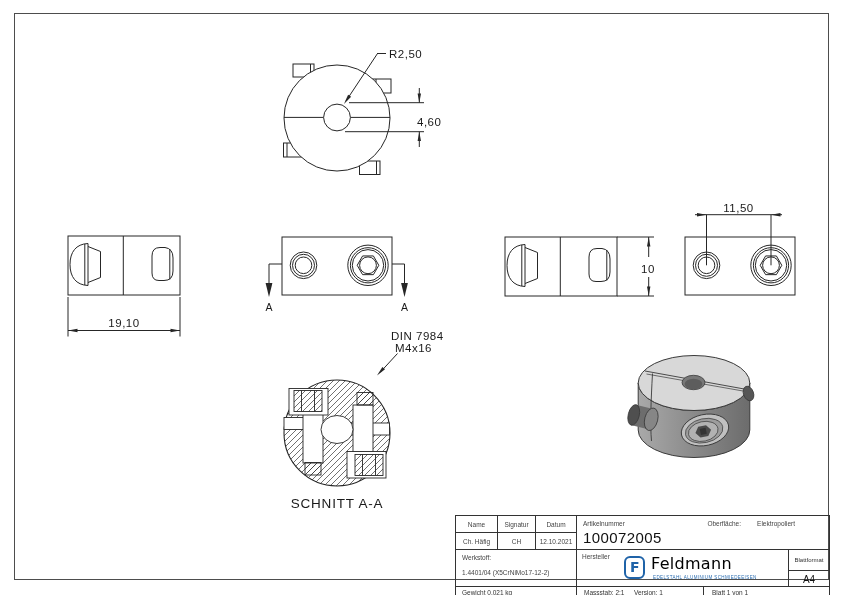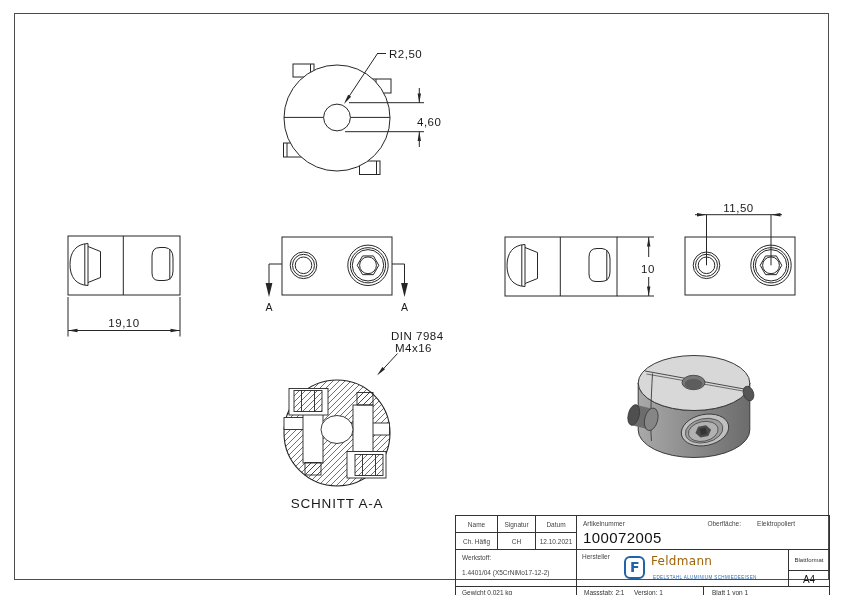--- a/index.html
+++ b/index.html
@@ -16,21 +16,21 @@
   .br{border-right:1px solid #333;}
   .bb{border-bottom:1px solid #333;}
   .cc{display:flex;align-items:center;justify-content:center;}
   .lab{font-size:6.5px;color:#444;}
   .art-num{position:absolute;left:6px;top:13px;font-size:15px;color:#111;letter-spacing:.4px;}
   .abs{position:absolute;}
   .logo-box{position:absolute;left:47px;top:6px;width:17px;height:19px;
             border:2.5px solid #1f63a8;border-radius:6px;}
   .logo-f{position:absolute;left:4px;top:1px;font-size:14px;font-weight:bold;color:#1f63a8;
           font-family:"DejaVu Sans",sans-serif;}
-  .logo-word{position:absolute;left:74px;top:4px;font-size:12px;color:#a16207;
+  .logo-word{position:absolute;left:74px;top:4px;font-size:16px;color:#000000;
              font-family:"DejaVu Sans",sans-serif;letter-spacing:.3px;}
   .logo-tag{position:absolute;left:76px;top:25px;font-size:4.5px;color:#2a6cb0;
             letter-spacing:.4px;white-space:nowrap;}
   .fmt-lab{height:20px;border-bottom:1px solid #333;display:flex;align-items:center;justify-content:center;font-size:6px;}
   .fmt-val{height:16px;display:flex;align-items:center;justify-content:center;font-size:10px;color:#111;}
   .rowd{font-size:6.5px;line-height:11px;}
 </style>
 </head>
 <body>
 

